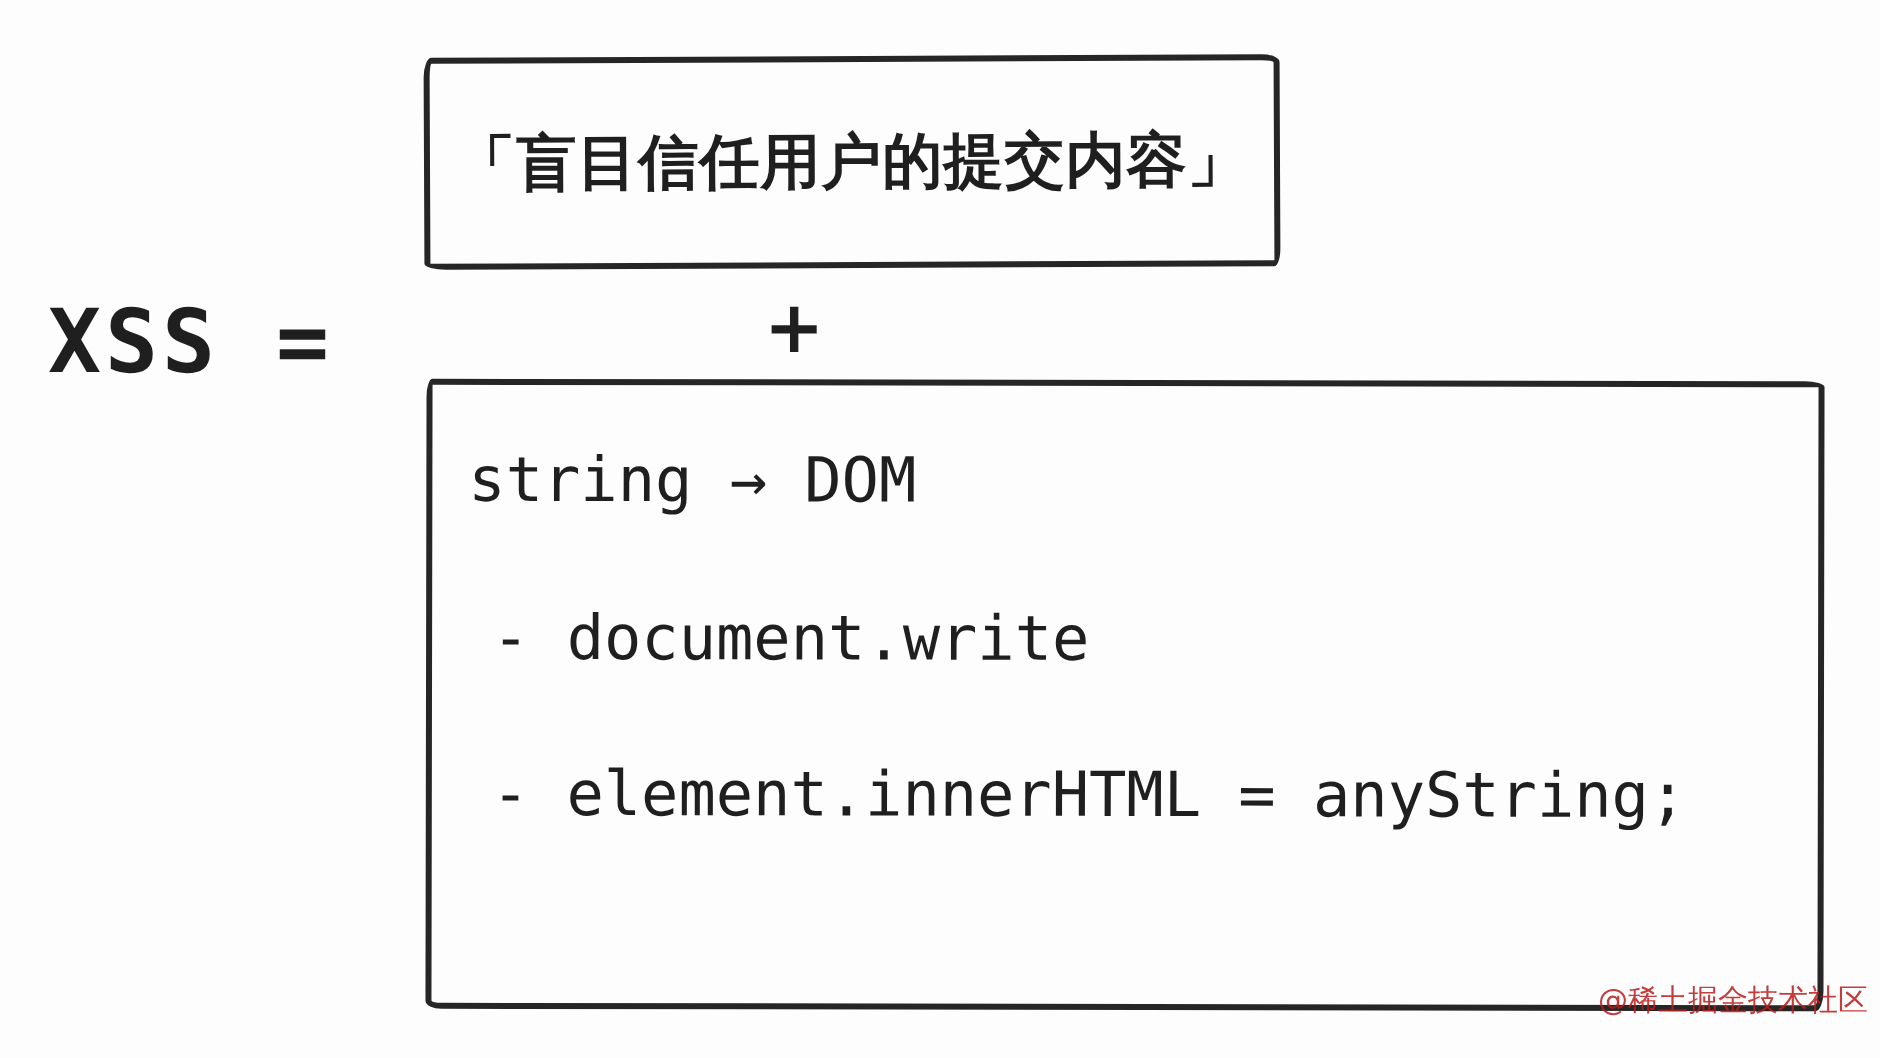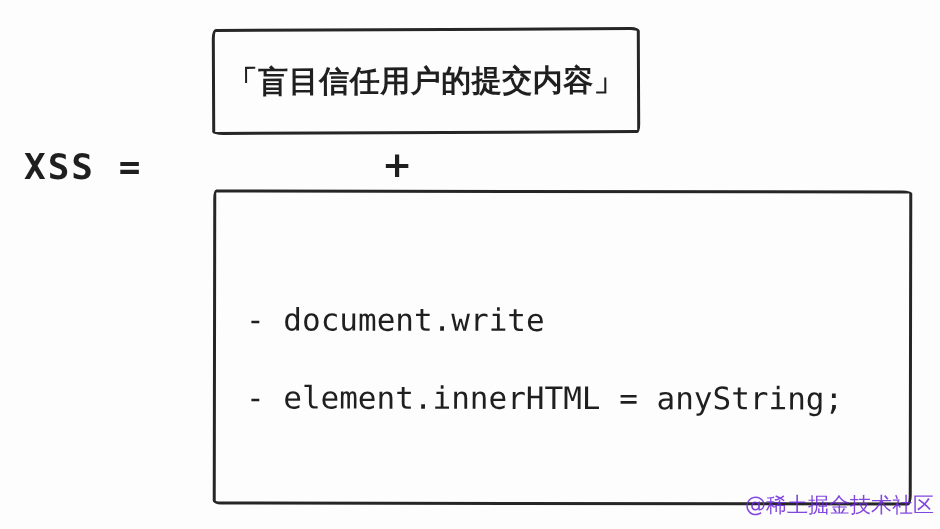--- a/index.html
+++ b/index.html
@@ -15,21 +15,21 @@
     overflow: hidden;
     font-family: "DejaVu Sans Mono", monospace;
     color: #1f1f1f;
   }
 
   
   .xss-label {
     position: absolute;
     left: 24px;
     top: 146px;
-    font-size: 36px;
+    font-size: 44px;
     font-weight: 600;
     letter-spacing: 2px;
     white-space: pre;
   }
 
   
   .plus-operator {
     position: absolute;
     left: 382px;
     top: 144px;
@@ -86,39 +86,40 @@
   .code-item-0  { left: 30px; top: 112px; }
   .code-item-1  { left: 30px; top: 190px; }
   .code-item-2  { left: 30px; top: 268px; }
 
   
   .watermark {
     position: absolute;
     right: 6px;
     top: 491px;
     font-family: "DejaVu Sans", sans-serif;
-    font-size: 21px;
-    color: #6d28d9;
+    font-size: 15px;
+    color: #b91c1c;
     opacity: 0.85;
     white-space: nowrap;
   }
 </style>
 </head>
 <body>
 
 <div class="canvas">
 
   <div class="xss-label">XSS =</div>
 
   <div class="trust-box">
     <span class="trust-text">「盲目信任用户的提交内容」</span>
   </div>
 
   <div class="plus-operator">+</div>
 
   <div class="code-box">
+    <div class="code-line code-title">string → DOM</div>
     <div class="code-line code-item-0">- document.write</div>
     <div class="code-line code-item-1">- element.innerHTML = anyString;</div>
   </div>
 
   <div class="watermark">@稀土掘金技术社区</div>
 
 </div>
 
 </body></html>

